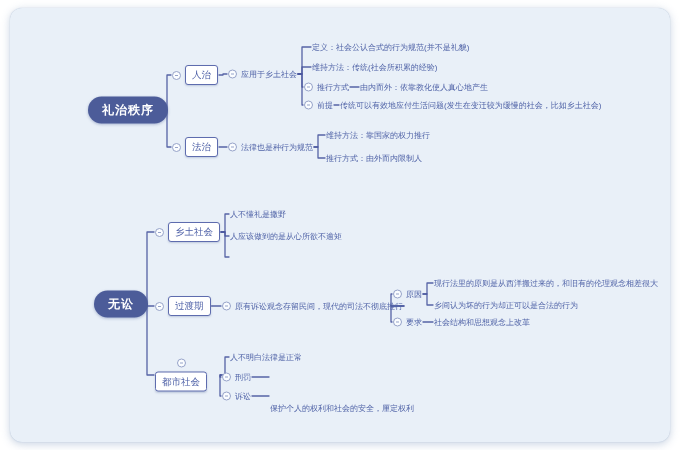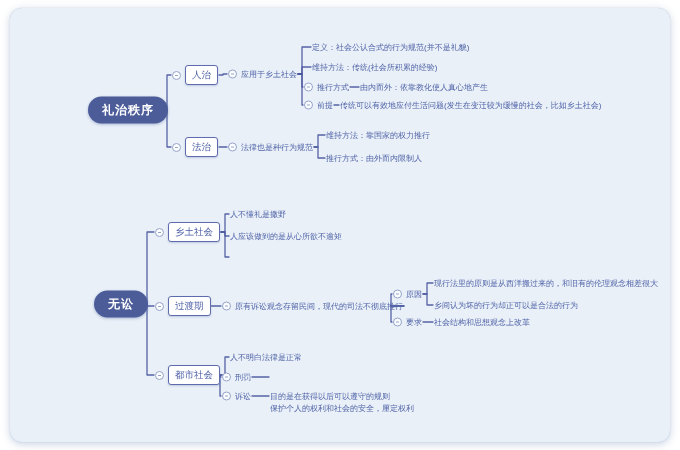--- a/index.html
+++ b/index.html
@@ -142,35 +142,32 @@
       <div class="node text" style="left: 434px; top: 305px;">
         <span class="lbl">乡间认为坏的行为却正可以是合法的行为</span>
       </div>
       <div class="node text" style="left: 393px; top: 322px;">
         <span class="collapse"></span>
         <span class="lbl">要求</span>
       </div>
       <div class="node text" style="left: 434px; top: 322px;">
         <span class="lbl">社会结构和思想观念上改革</span>
       </div>
-      <div class="node box" style="left: 155px; top: 375px;">
+      <div class="node box" style="left: 155px; top: 375px; flex-direction: column;">
         <span class="collapse"></span>
         <span class="lbl">都市社会</span>
       </div>
       <div class="node text" style="left: 230px; top: 357px;">
         <span class="lbl">人不明白法律是正常</span>
       </div>
       <div class="node text" style="left: 222px; top: 377px;">
         <span class="collapse"></span>
         <span class="lbl">刑罚</span>
       </div>
       <div class="node text" style="left: 270px; top: 377px; margin-top: 31px;">
         <span class="lbl">保护个人的权利和社会的安全，厘定权利</span>
       </div>
       <div class="node text" style="left: 222px; top: 396px;">
         <span class="collapse"></span>
         <span class="lbl">诉讼</span>
       </div>
-      <div class="node text" style="left: 270px; top: 396px;">
-        <span class="lbl">目的是在获得以后可以遵守的规则</span>
-      </div>
     </div>
 </div>
 
 </body></html>

